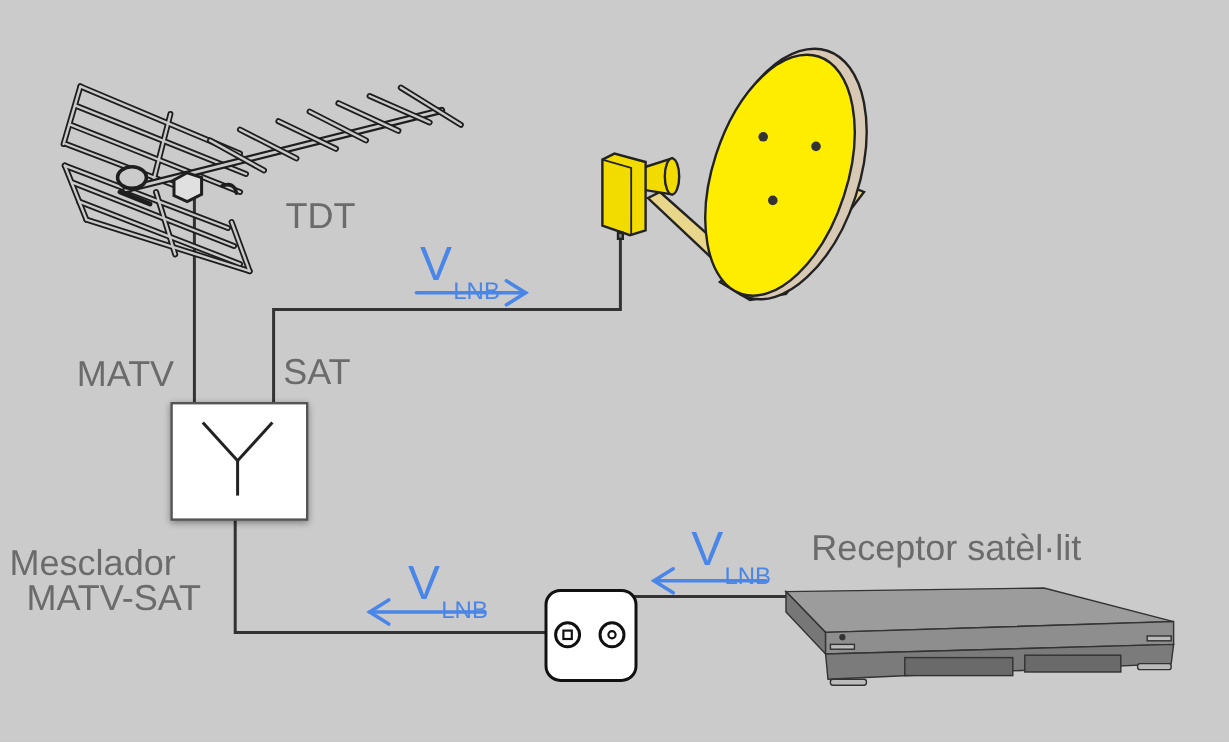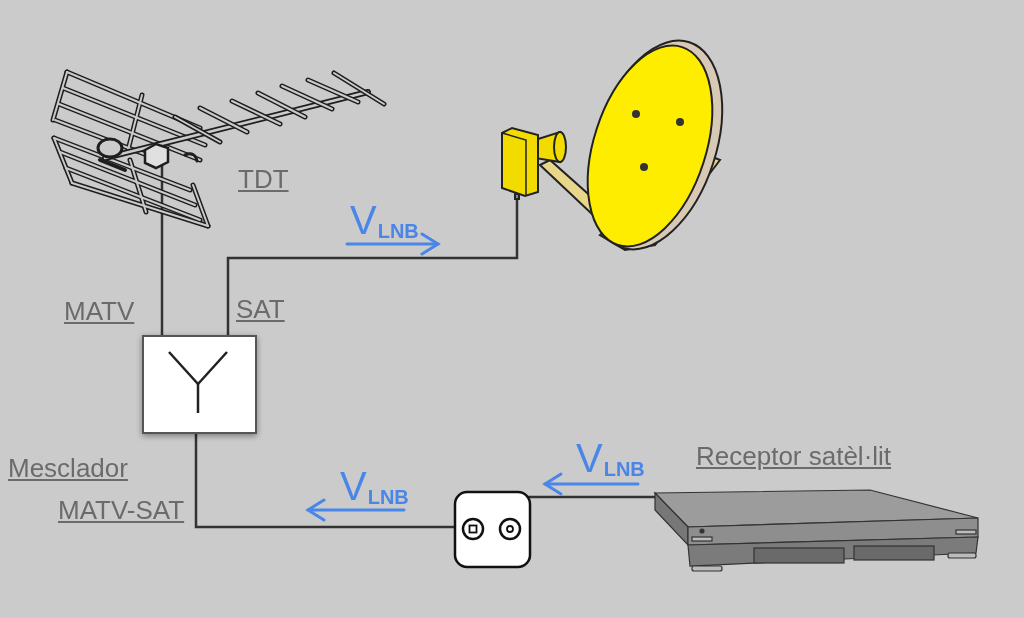--- a/index.html
+++ b/index.html
@@ -1,21 +1,21 @@
 <!DOCTYPE html>
 <html><head>
 <meta charset="utf-8">
 <style>
   html, body { margin:0; padding:0; }
   body { width:1024px; height:618px; background:#cbcbcb; overflow:hidden; position:relative; font-family:"Liberation Sans", sans-serif; }
   #diagram { position:absolute; left:0; top:0; width:1024px; height:618px; }
-  .lbl { position:absolute; color:#6b6b6b; font-size:26px; line-height:1; white-space:nowrap;text-decoration:underline; }
+  .lbl { position:absolute; color:#6b6b6b; font-size:30px; line-height:1; white-space:nowrap; }
   .vlnb { position:absolute; color:#4a86e8; white-space:nowrap; line-height:1; }
   .vlnb .v { font-size:40px; }
-  .vlnb .sub { font-size:20px; position:relative; top:4px; margin-left:1px;font-weight:bold; }
+  .vlnb .sub { font-size:20px; position:relative; top:16px; margin-left:1px; }
 </style>
 </head>
 <body>
 
 <svg id="diagram" viewBox="0 0 1024 618" xmlns="http://www.w3.org/2000/svg">
   <defs>
     <filter id="sh" x="-20%" y="-20%" width="140%" height="140%">
       <feGaussianBlur in="SourceAlpha" stdDeviation="3"></feGaussianBlur>
       <feOffset dx="0" dy="2"></feOffset>
       <feComponentTransfer>
@@ -172,22 +172,22 @@
       <line x1="638" y1="484" x2="545" y2="484"></line>
       <polyline points="561,474 545,484 561,494"></polyline>
     </g>
   </g>
 </svg>
 
 <div class="lbl" style="left:238px;top:166px;">TDT</div>
 <div class="lbl" style="left:64px;top:298px;">MATV</div>
 <div class="lbl" style="left:236px;top:296px;">SAT</div>
 <div class="lbl" style="left:8px;top:455px;">Mesclador</div>
-<div class="lbl" style="left:22px;top:497px;margin-left:36px;">MATV-SAT</div>
-<div class="lbl" style="left:696px;top:443px;">Receptor satèl·lit</div>
+<div class="lbl" style="left:22px;top:484px;">MATV-SAT</div>
+<div class="lbl" style="left:676px;top:443px;">Receptor satèl·lit</div>
 
 <div class="vlnb" style="left:350px;top:200px;">
   <span class="v">V</span><span class="sub">LNB</span>
 </div>
 <div class="vlnb" style="left:340px;top:466px;">
   <span class="v">V</span><span class="sub">LNB</span>
 </div>
 <div class="vlnb" style="left:576px;top:438px;">
   <span class="v">V</span><span class="sub">LNB</span>
 </div>

